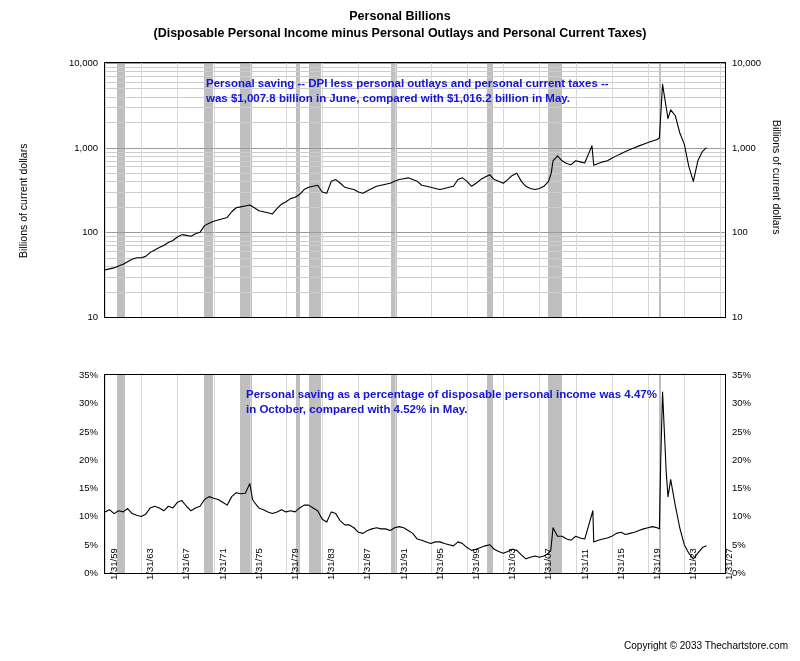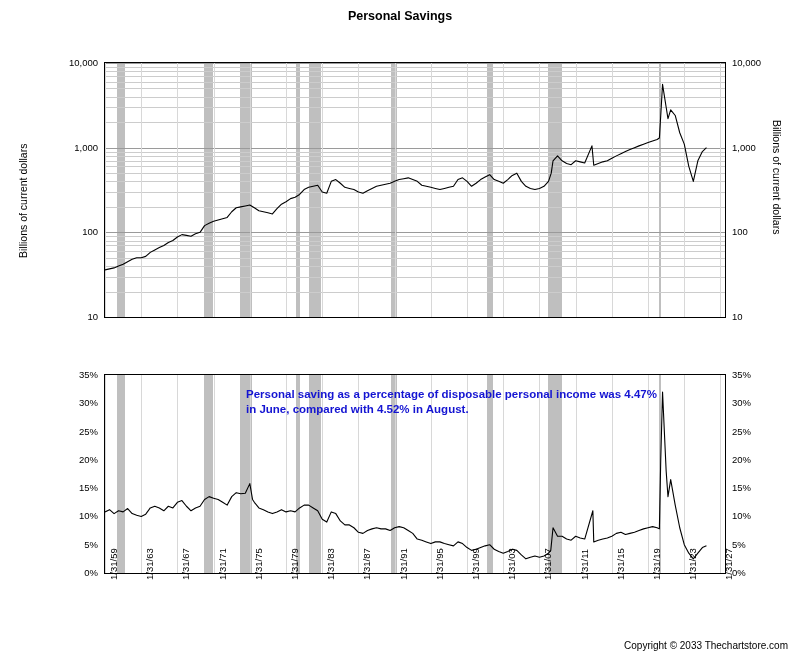--- a/index.html
+++ b/index.html
@@ -159,21 +159,22 @@
     font-size: 10px;
     color: #000000;
   }
 </style>
 </head>
 <body>
 
 <div class="page">
 
   <div class="title-block">
-    <div class="title-line">Personal Savings</div>
+    <div class="title-line">Personal Billions</div>
+    <div class="title-line">(Disposable Personal Income minus Personal Outlays and Personal Current Taxes)</div>
   </div>
 
 
   <div class="panel" id="panel-top">
     <div class="plot-inner" id="plot-top">
         <div class="recession" style="left: 12.038px; width: 7.51241px;"></div>
         <div class="recession" style="left: 99.4715px; width: 8.41752px;"></div>
         <div class="recession" style="left: 135.042px; width: 12.038px;"></div>
         <div class="recession" style="left: 190.797px; width: 4.52555px;"></div>
         <div class="recession" style="left: 204.374px; width: 12.1285px;"></div>
@@ -308,17 +309,18 @@
       <div class="xtick" style="left: 543.453px; top: 580px;">1/31/07</div>
       <div class="xtick" style="left: 579.657px; top: 580px;">1/31/11</div>
       <div class="xtick" style="left: 615.861px; top: 580px;">1/31/15</div>
       <div class="xtick" style="left: 652.066px; top: 580px;">1/31/19</div>
       <div class="xtick" style="left: 688.27px; top: 580px;">1/31/23</div>
       <div class="xtick" style="left: 724.474px; top: 580px;">1/31/27</div>
       <div class="axis-title left" style="left: 18px; top: 258px;">Billions of current dollars</div>
       <div class="axis-title right" style="left: 782px; top: 120px;">Billions of current dollars</div>
     </div>
 
-  <div class="annotation" id="annot-bottom">Personal saving as a percentage of disposable personal income was 4.47% in June, compared with 4.52% in August.</div>
+  <div class="annotation" id="annot-top">Personal saving -- DPI less personal outlays and personal current taxes -- was $1,007.8 billion in June, compared with $1,016.2 billion in May.</div>
+  <div class="annotation" id="annot-bottom">Personal saving as a percentage of disposable personal income was 4.47% in October, compared with 4.52% in May.</div>
 
   <div class="copyright">Copyright © 2033 Thechartstore.com</div>
 
 </div>
 
 </body></html>

